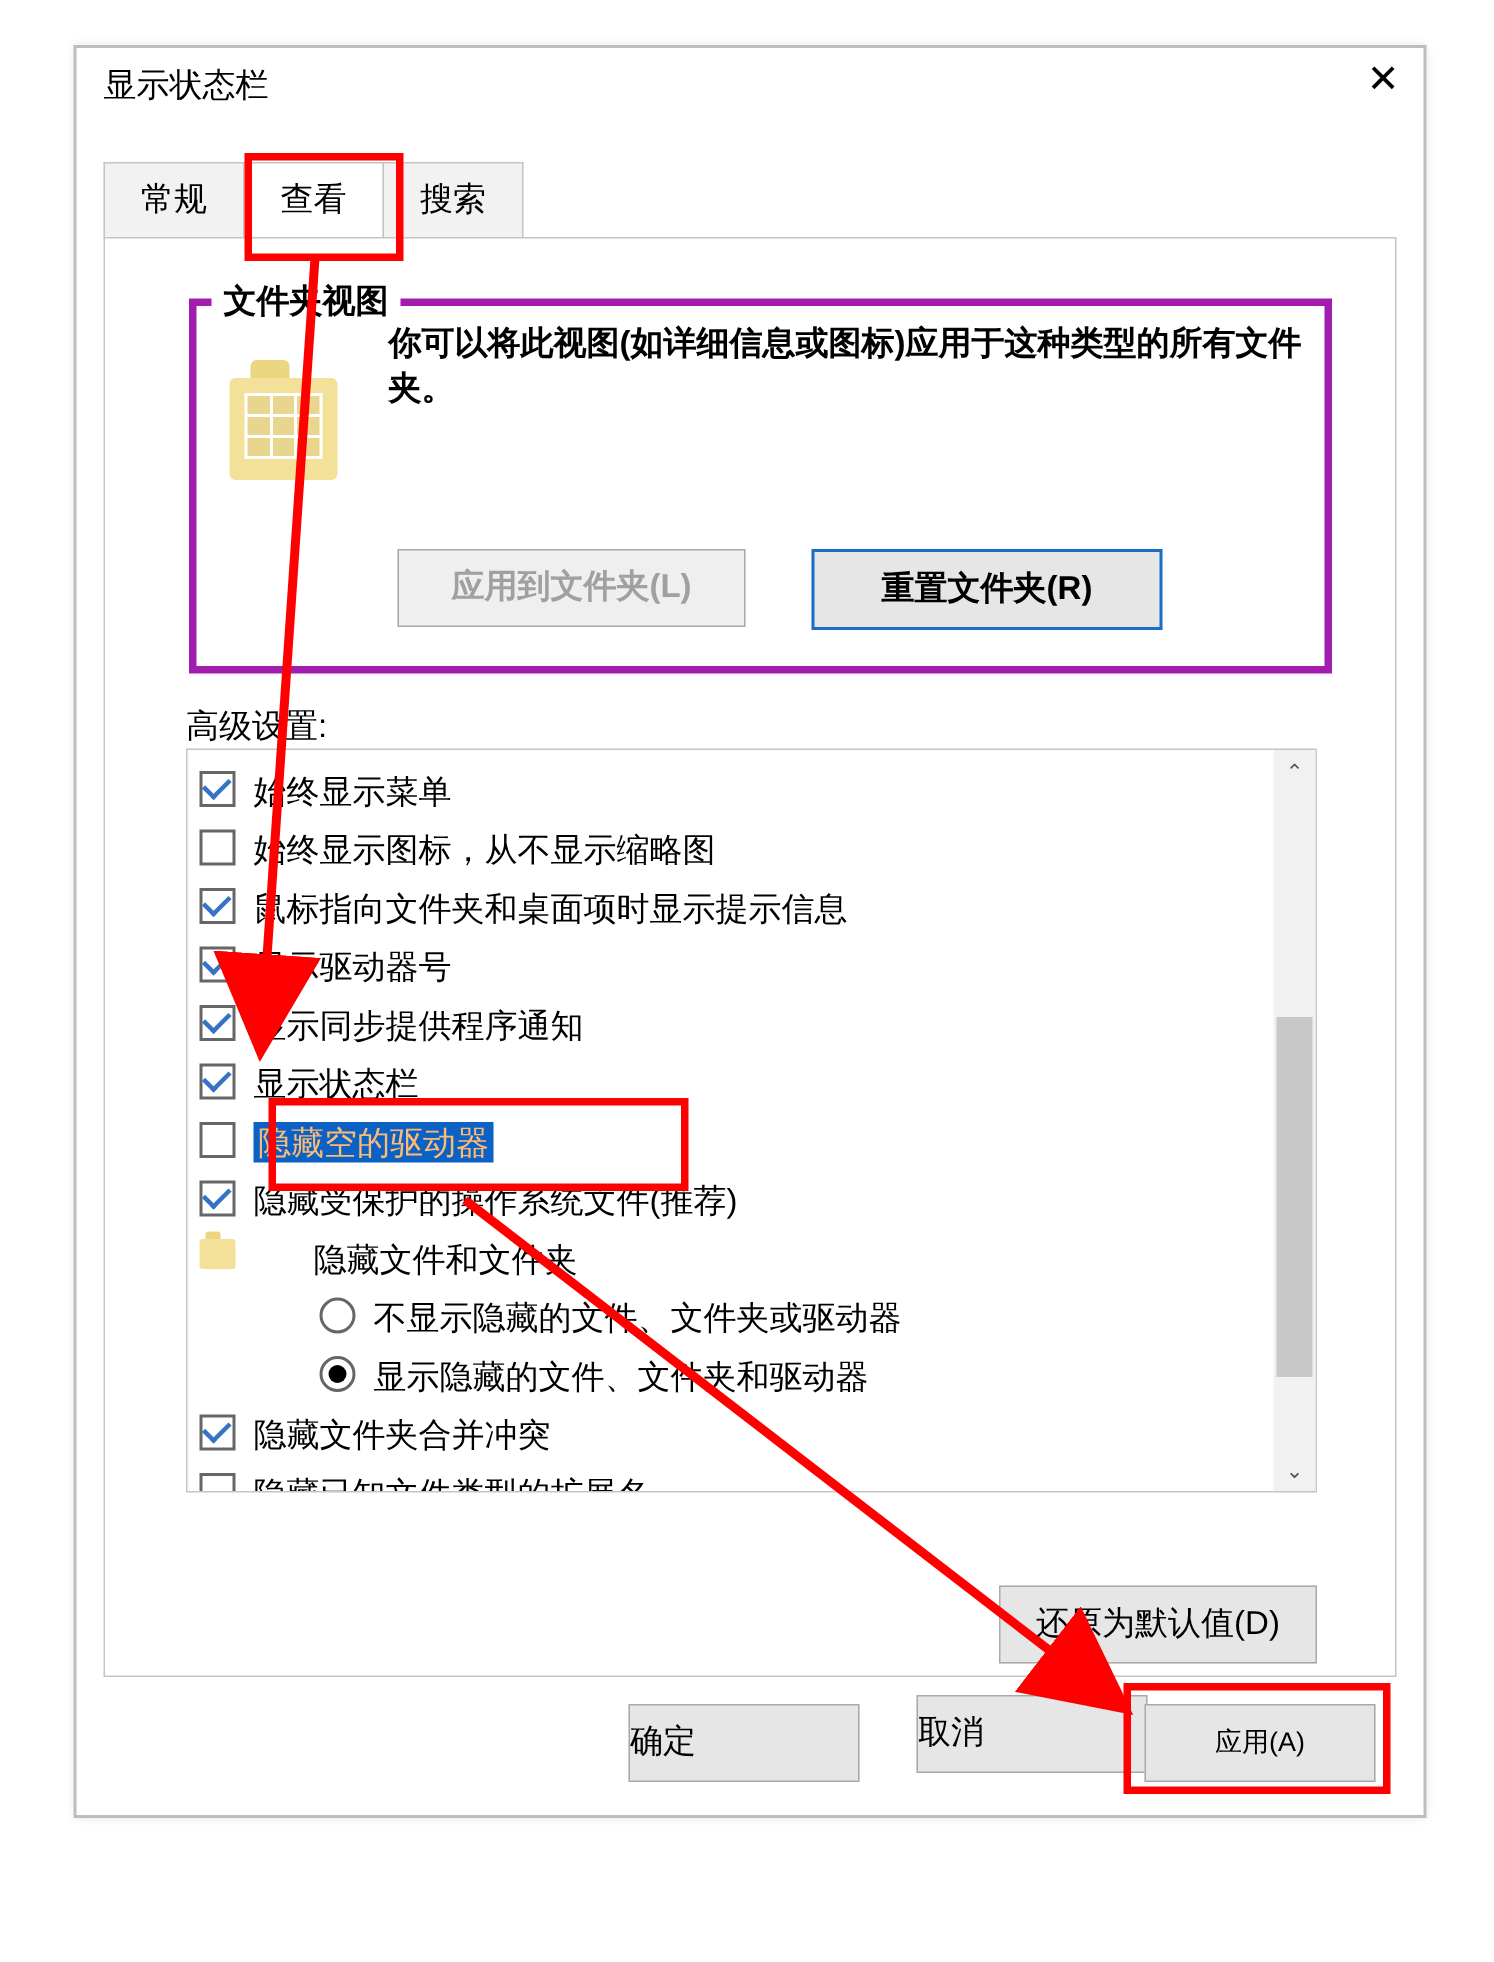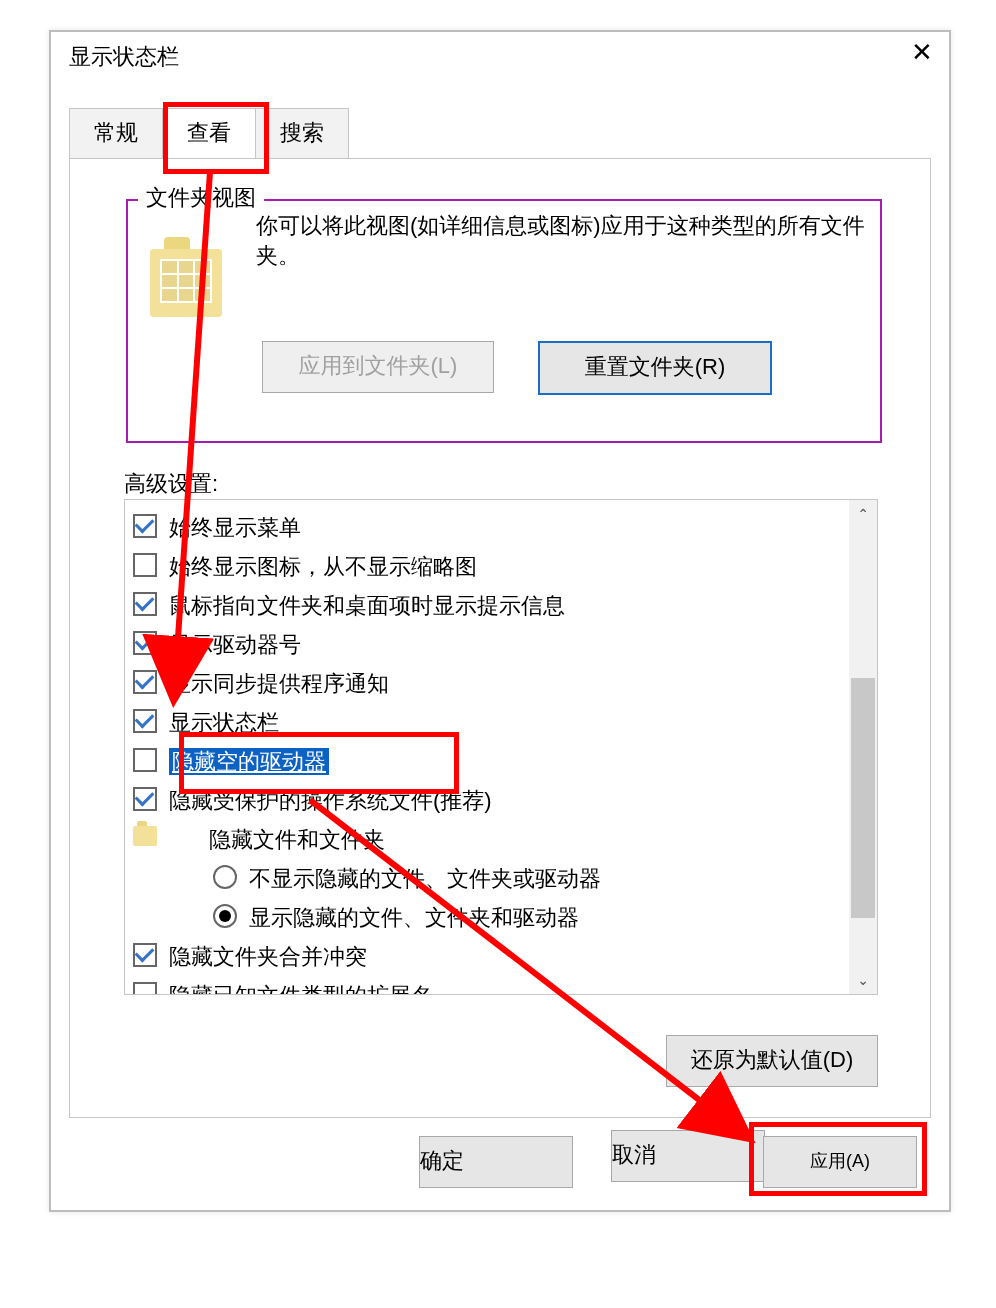--- a/index.html
+++ b/index.html
@@ -7,29 +7,29 @@
   .dialog{position:absolute;left:49px;top:30px;width:898px;height:1178px;border:2px solid #bdbdbd;background:#fff;box-shadow:0 0 6px rgba(0,0,0,.1);}
   .title-bar{height:44px;position:relative;}
   .title-text{position:absolute;left:18px;top:10px;font-size:22px;}
   .close-btn{position:absolute;right:10px;top:6px;width:34px;height:30px;font-size:26px;line-height:28px;text-align:center;cursor:default;}
   .tabs{position:absolute;left:18px;top:76px;height:52px;display:flex;}
   .tab{position:relative;width:92px;height:50px;border:1px solid #c5c5c5;border-bottom:none;background:#fff;text-align:center;line-height:48px;font-size:22px;margin-right:-1px;}
   .tab.inactive{background:#f2f2f2;}
   .tab.active{background:#fff;}
   .highlight-tab{position:absolute;left:112px;top:70px;width:96px;height:62px;border:5px solid #ff0000;pointer-events:none;}
   .tab-panel{position:absolute;left:18px;top:126px;width:860px;height:958px;border:1px solid #c5c5c5;background:#fff;}
-  .group-box{position:absolute;left:56px;top:40px;width:752px;height:240px;border:2px solid #a21caf;}
+  .group-box{position:absolute;left:56px;top:40px;width:752px;height:240px;border:5px solid #a21caf;font-weight:bold;}
   .group-label{position:absolute;left:10px;top:-18px;background:#fff;padding:0 8px;font-size:22px;}
   .folder-icon{position:absolute;left:22px;top:36px;width:72px;height:80px;}
   .folder-tab{position:absolute;left:14px;top:0;width:26px;height:12px;background:#ead77f;border-top-left-radius:4px;border-top-right-radius:4px;}
   .folder-body{position:absolute;left:0;top:12px;width:72px;height:68px;background:#f3e19a;border-radius:4px;}
   .folder-grid{position:absolute;left:10px;top:22px;width:52px;height:44px;background:#fff;display:grid;grid-template-columns:repeat(3,1fr);grid-template-rows:repeat(3,1fr);gap:2px;padding:2px;box-sizing:border-box;}
   .folder-grid div{background:#e8d68f;}
   .group-desc{position:absolute;left:128px;top:10px;width:610px;font-size:22px;line-height:30px;}
-  .btn{position:absolute;height:50px;line-height:48px;text-align:center;font-size:22px;border:1px solid #a9a9a9;background:#e6e6e6;}
+  .btn{position:absolute;height:50px;line-height:48px;text-align:center;font-size:22px;border:1px solid #a9a9a9;background:#e6e6e6;margin-top:22px;}
   .btn.disabled{color:#a0a0a0;background:#efefef;}
   .btn.blue{border:2px solid #1a6fc4;background:#e6e6e6;}
   .btn-apply-to{left:134px;top:140px;width:230px;}
   .btn-reset{left:410px;top:140px;width:230px;}
   .adv-label{position:absolute;left:54px;top:310px;font-size:22px;}
   .list{position:absolute;left:54px;top:340px;width:752px;height:494px;border:1px solid #c5c5c5;overflow:hidden;}
   .list-scroll-track{position:absolute;right:0;top:0;width:28px;height:100%;background:#f1f1f1;}
   .list-scroll-arrow-up,.list-scroll-arrow-down{position:absolute;left:0;width:28px;height:28px;text-align:center;line-height:28px;font-size:14px;color:#555;}
   .list-scroll-arrow-up{top:0;}
   .list-scroll-arrow-down{bottom:0;}
@@ -38,21 +38,21 @@
   .row{position:relative;height:39px;line-height:39px;font-size:22px;padding-left:44px;white-space:nowrap;}
   .row .ctrl{position:absolute;left:8px;top:6px;width:24px;height:24px;border:2px solid #666;box-sizing:border-box;background:#fff;}
   .row .ctrl.checked::after{content:"";position:absolute;left:4px;top:-1px;width:8px;height:14px;border:solid #3673c4;border-width:0 3px 3px 0;transform:rotate(45deg);}
   .row.indent1{padding-left:84px;}
   .row.indent2{padding-left:124px;}
   .row.indent2 .radio{left:88px;}
   .radio{position:absolute;left:8px;top:6px;width:24px;height:24px;border:2px solid #666;border-radius:50%;box-sizing:border-box;background:#fff;}
   .radio.checked::after{content:"";position:absolute;left:4px;top:4px;width:12px;height:12px;border-radius:50%;background:#000;}
   .folder-mini{position:absolute;left:8px;top:6px;width:24px;height:20px;background:#f3e19a;border-radius:2px;}
   .folder-mini::before{content:"";position:absolute;left:4px;top:-5px;width:10px;height:5px;background:#ead77f;border-top-left-radius:2px;border-top-right-radius:2px;}
-  .row.highlighted span.lbl{background:#0b61c4;color:#ffffff;padding:1px 3px;text-decoration:underline;}
+  .row.highlighted span.lbl{background:#0b61c4;color:#fdba74;padding:1px 3px;}
   .highlight-item{position:absolute;left:128px;top:700px;width:270px;height:52px;border:5px solid #ff0000;pointer-events:none;}
   .btn-defaults{position:absolute;right:52px;top:876px;width:210px;}
   .btn-ok{left:368px;bottom:22px;width:152px;position:absolute;height:50px;line-height:48px;font-size:22px;border:1px solid #a9a9a9;background:#e6e6e6;}
   .btn-cancel{left:540px;bottom:28px;width:152px;position:absolute;height:50px;line-height:48px;text-align:left;font-size:22px;border:1px solid #a9a9a9;background:#e6e6e6;margin-left:20px;}
   .btn-apply{left:712px;bottom:22px;width:152px;position:absolute;height:50px;line-height:48px;text-align:center;font-size:18px;border:1px solid #a9a9a9;background:#e6e6e6;}
   .highlight-apply{position:absolute;right:22px;bottom:14px;width:168px;height:64px;border:5px solid #ff0000;pointer-events:none;}
   .anno{position:absolute;left:0;top:0;width:996px;height:1308px;pointer-events:none;}
 </style>
 </head>
 <body>

